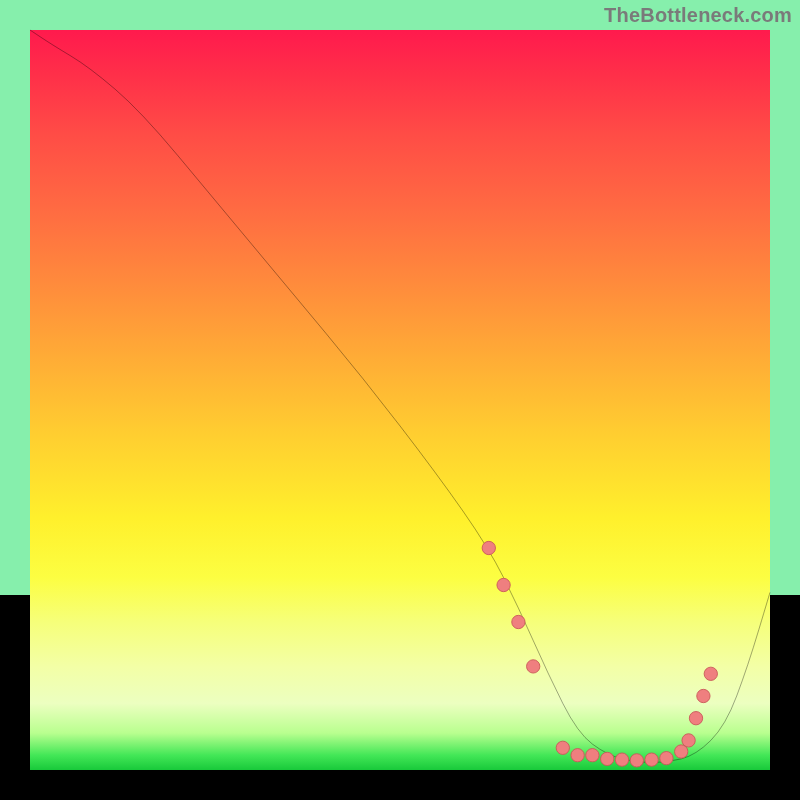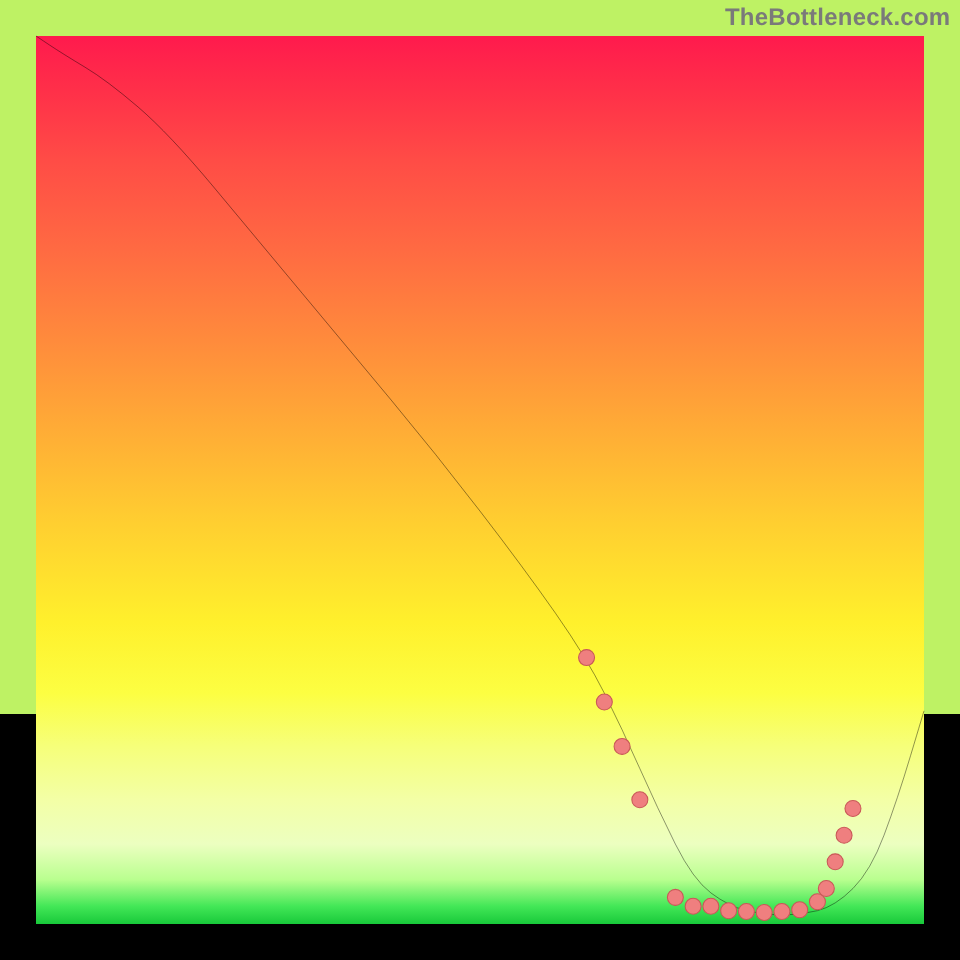--- a/index.html
+++ b/index.html
@@ -8,21 +8,21 @@
     width: 800px;
     height: 800px;
     background: #000;
     overflow: hidden;
     font-family: Arial, Helvetica, sans-serif;
   }
   .frame {
     position: relative;
     width: 800px;
     height: 595px;
-    background: #bef264;
+    background: #86efac;
   }
   .watermark {
     position: absolute;
     top: 4px;
     right: 8px;
     color: #7a7a7a;
     font-size: 20px;
     font-weight: 600;
     letter-spacing: 0.2px;
     z-index: 10;

